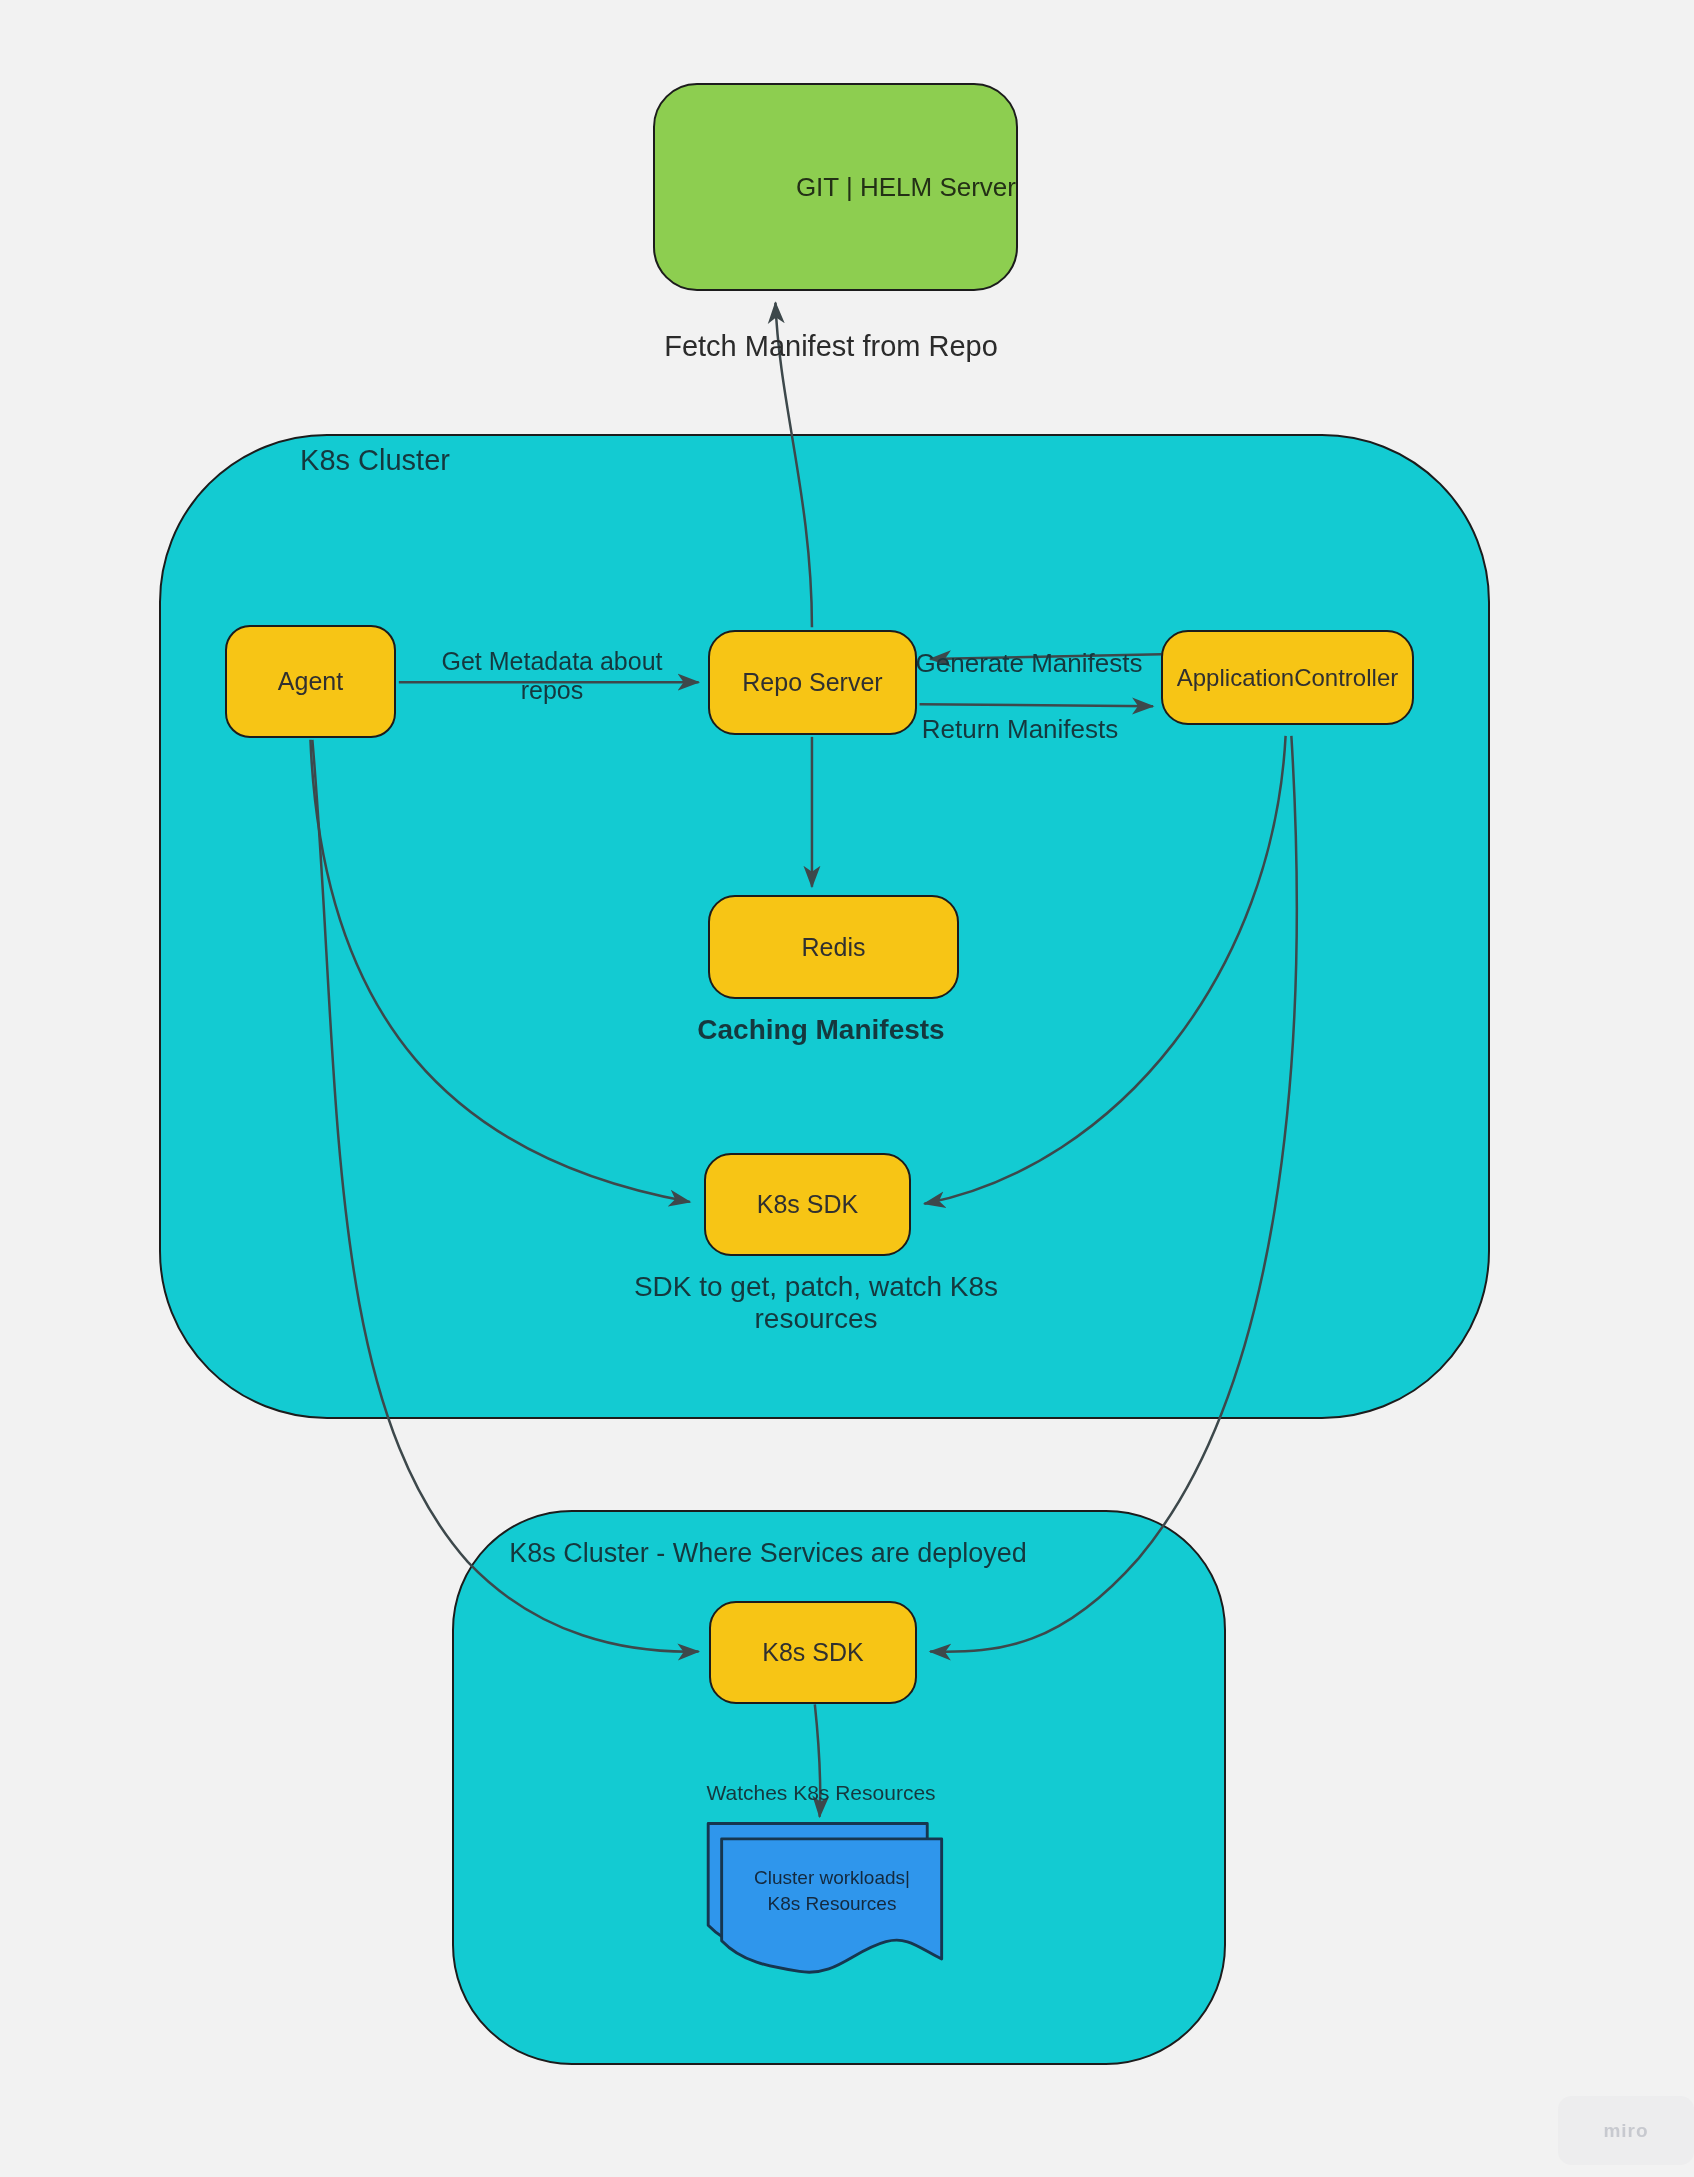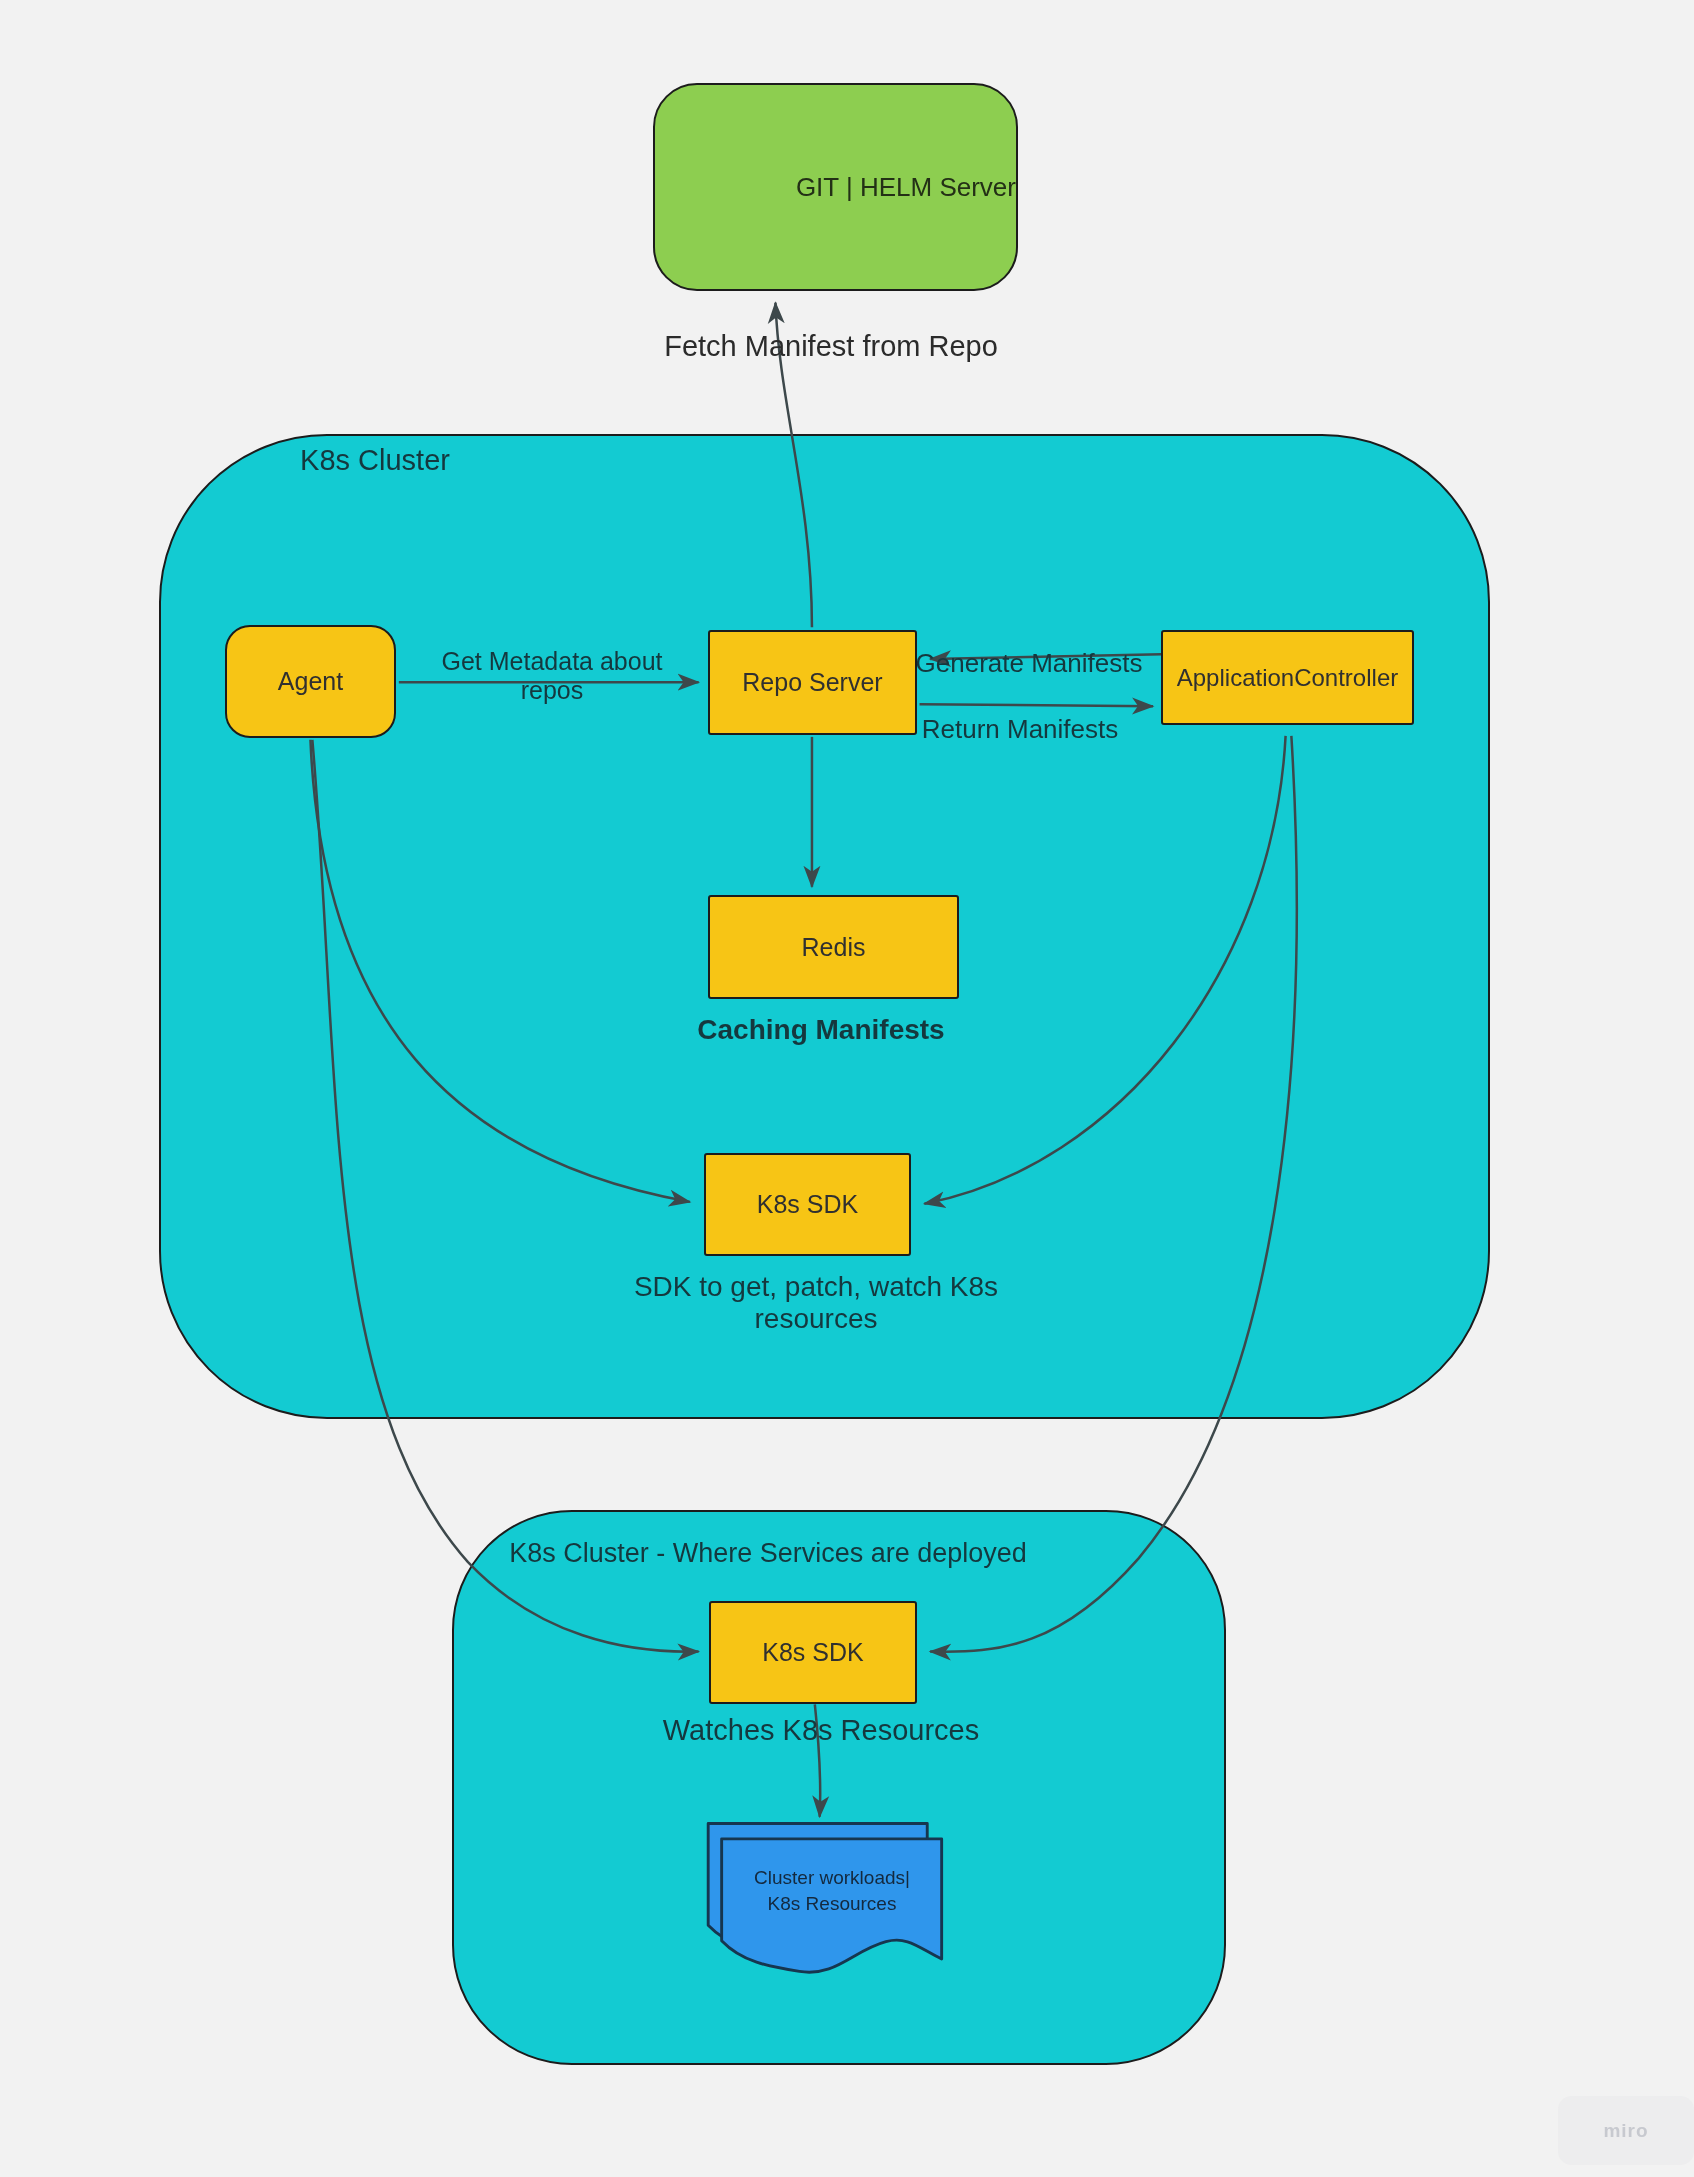--- a/index.html
+++ b/index.html
@@ -35,21 +35,21 @@
     color:var(--label_on_teal);font-size:29px;font-weight:500;
   }
   .title-main{left:231px;top:444px;width:288px;}
   .title-deploy{left:480px;top:1538px;width:576px;font-size:27px;}
   svg.edges{position:absolute;left:0;top:0;z-index:2;}
   svg.edges path.conn{fill:none;stroke:var(--connector);stroke-width:2.6px;}
   svg.edges .arrowhead{fill:var(--connector);}
   .doc-page{fill:var(--document_fill);stroke:#16364F;stroke-width:3px;stroke-linejoin:round;}
   .node{
     position:absolute;z-index:3;display:flex;align-items:center;justify-content:center;
-    background:var(--node_fill);border:2.9px solid var(--shape_stroke);border-radius:3px;
+    background:var(--node_fill);border:2.9px solid var(--shape_stroke);border-radius:27px;
     color:var(--node_text);font-size:25px;text-align:center;
   }
   .node-agent{left:225px;top:625px;width:171px;height:113px;border-radius:25px;}
   .node-repo{left:708px;top:630px;width:209px;height:105px;}
   .node-appctrl{left:1161px;top:630px;width:253px;height:95px;font-size:24px;}
   .node-redis{left:708px;top:895px;width:251px;height:104px;}
   .node-sdk1{left:704px;top:1153px;width:207px;height:103px;}
   .node-sdk2{left:709px;top:1601px;width:208px;height:103px;}
   .node-external{
     position:absolute;z-index:3;display:flex;align-items:center;justify-content:flex-end;
@@ -59,21 +59,21 @@
   }
   .edge-label{
     position:absolute;z-index:3;text-align:center;color:var(--label_on_teal);
   }
   .lbl-fetch{left:639px;top:330px;width:384px;font-size:29px;color:var(--label_on_canvas);}
   .lbl-get{left:408px;top:647px;width:288px;font-size:25px;}
   .lbl-generate{left:885px;top:648px;width:288px;font-size:26px;}
   .lbl-return{left:876px;top:714px;width:288px;font-size:26px;}
   .lbl-caching{left:677px;top:1014px;width:288px;font-size:28px;font-weight:bold;}
   .lbl-sdkcap{left:576px;top:1271px;width:480px;font-size:28px;}
-  .lbl-watches{left:653px;top:1714px;width:336px;font-size:29px;}
+  .lbl-watches{left:653px;top:1781px;width:336px;font-size:21px;}
   .doc-text{
     position:absolute;z-index:3;left:728px;top:1865px;width:208px;
     text-align:center;color:var(--document_text);font-size:19px;line-height:26px;font-weight:500;
   }
   .watermark{
     position:absolute;z-index:4;left:1558px;top:2096px;width:136px;height:69px;
     background:var(--watermark_bg);border-radius:13.4px;
     display:flex;align-items:center;justify-content:center;
     color:var(--watermark_text);font-size:19px;font-weight:700;letter-spacing:1px;
   }

